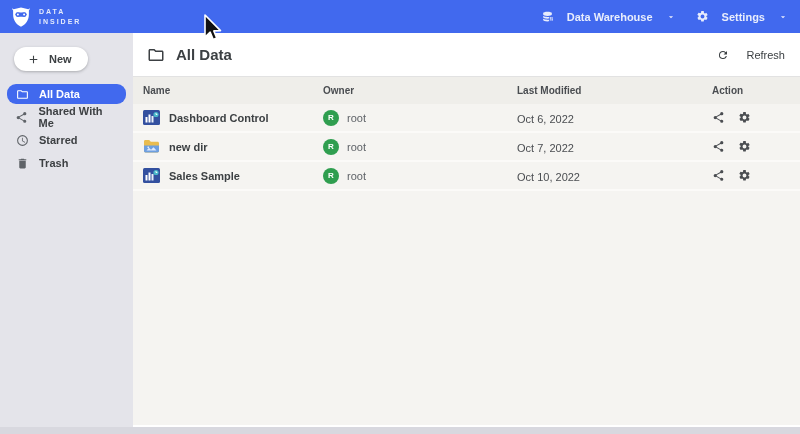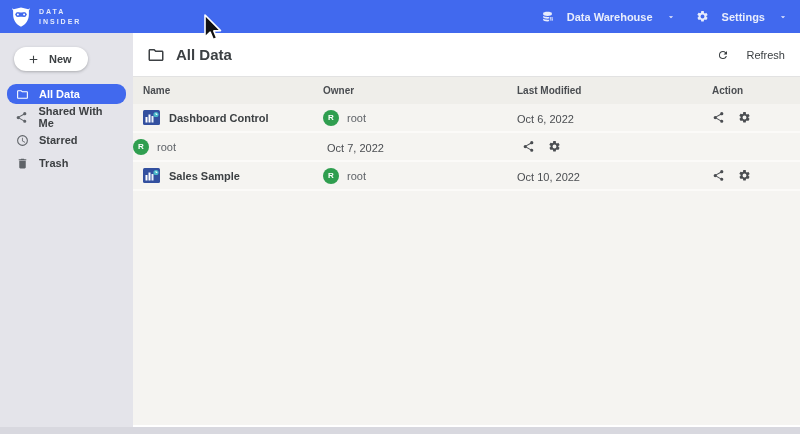--- a/index.html
+++ b/index.html
@@ -305,20 +305,31 @@
           </button>
           <button class="act-btn">
             <svg width="13" height="13" viewBox="0 0 24 24">
                 <path d="M19.14 12.94c.04-.3.06-.61.06-.94s-.02-.64-.07-.94l2.03-1.58a.49.49 0 0 0 .12-.61l-1.92-3.32a.49.49 0 0 0-.59-.22l-2.39.96c-.5-.38-1.03-.7-1.62-.94l-.36-2.54A.48.48 0 0 0 13.92 2h-3.84c-.24 0-.43.17-.47.41l-.36 2.54c-.59.24-1.13.57-1.62.94l-2.39-.96a.49.49 0 0 0-.59.22L2.73 8.47c-.12.21-.08.47.12.61l2.03 1.58c-.05.3-.09.63-.09.94s.02.64.07.94l-2.03 1.58a.49.49 0 0 0-.12.61l1.92 3.32c.12.22.37.29.59.22l2.39-.96c.5.38 1.03.7 1.62.94l.36 2.54c.05.24.24.41.48.41h3.84c.24 0 .44-.17.47-.41l.36-2.54c.59-.24 1.13-.56 1.62-.94l2.39.96c.22.08.47 0 .59-.22l1.92-3.32c.12-.22.07-.47-.12-.61l-2.01-1.58zM12 15.6A3.6 3.6 0 1 1 12 8.4a3.6 3.6 0 0 1 0 7.2z"></path>
               </svg>
           </button>
         </div>
       </div>
 
       <div class="trow drow">
+        <div class="col-name">
+          <span class="file-icn">
+            <svg width="17" height="15" viewBox="0 0 17 15">
+              <path d="M1 2.5 C1 1.7 1.6 1.1 2.4 1.1 L6.2 1.1 L7.8 2.8 L14.6 2.8 C15.4 2.8 16 3.4 16 4.2 L16 12 C16 12.8 15.4 13.4 14.6 13.4 L2.4 13.4 C1.6 13.4 1 12.8 1 12 Z" fill="#e9bc4f"></path>
+              <path d="M1 6.5 L16 6.5 L16 12 C16 12.8 15.4 13.4 14.6 13.4 L2.4 13.4 C1.6 13.4 1 12.8 1 12 Z" fill="#6d9fe0"></path>
+              <path d="M3.5 11.5 L6 8.8 L8 10.8 L10.5 8.2 L13.5 11.5 Z" fill="#dfeafc"></path>
+              <circle cx="5.2" cy="8.3" r="0.8" fill="#ffffff"></circle>
+            </svg>
+          </span>
+          <span class="fname">new dir</span>
+        </div>
         <div class="col-owner">
           <span class="owner-badge">R</span>
           <span class="owner-name">root</span>
         </div>
         <div class="col-mod"><span class="mod-date">Oct 7, 2022</span></div>
         <div class="col-action">
           <button class="act-btn">
             <svg width="13" height="13" viewBox="0 0 24 24">
                 <path d="M18 16.08c-.76 0-1.44.3-1.96.77L8.91 12.7c.05-.23.09-.46.09-.7s-.04-.47-.09-.7l7.05-4.11c.54.5 1.25.81 2.04.81a3 3 0 1 0-3-3c0 .24.04.47.09.7L8.04 9.81A2.99 2.99 0 0 0 6 9a3 3 0 0 0 0 6c.79 0 1.5-.31 2.04-.81l7.12 4.16c-.05.21-.08.43-.08.65a2.92 2.92 0 1 0 2.92-2.92z"></path>
               </svg>

